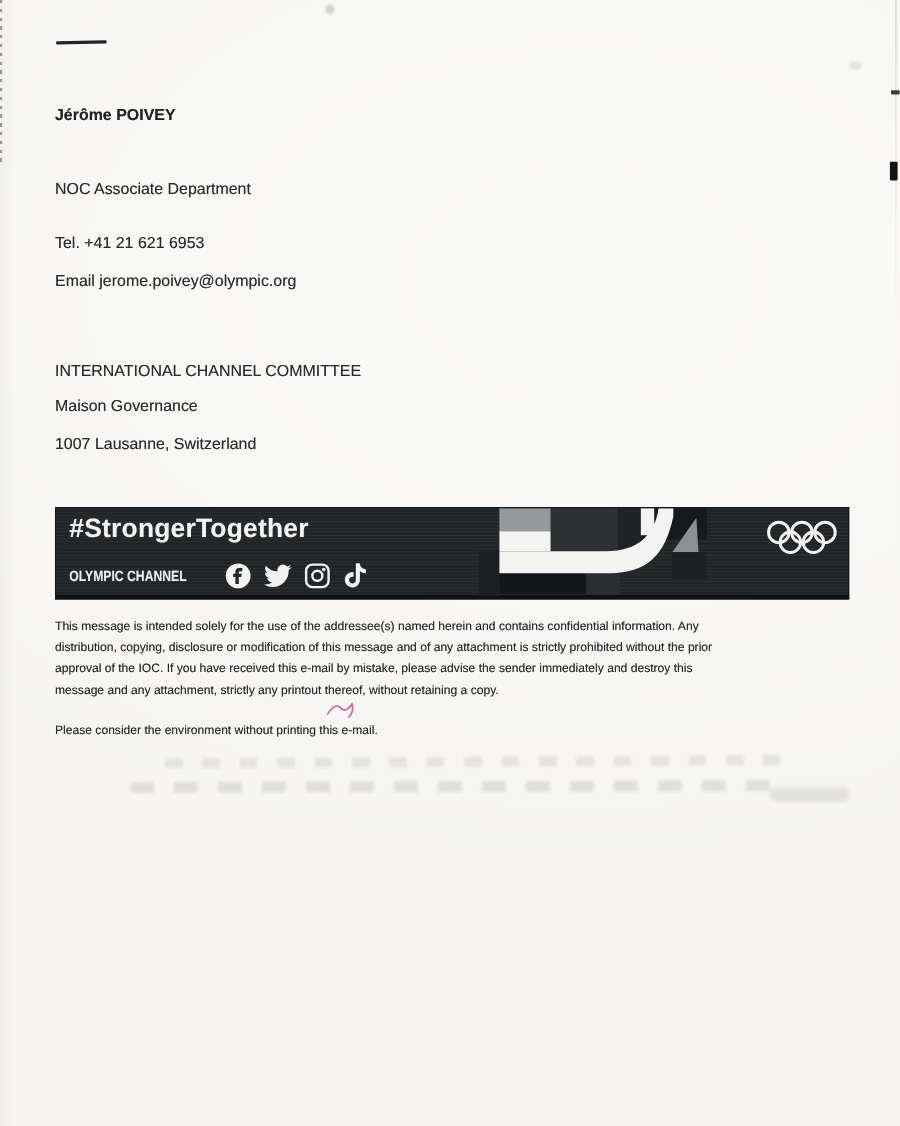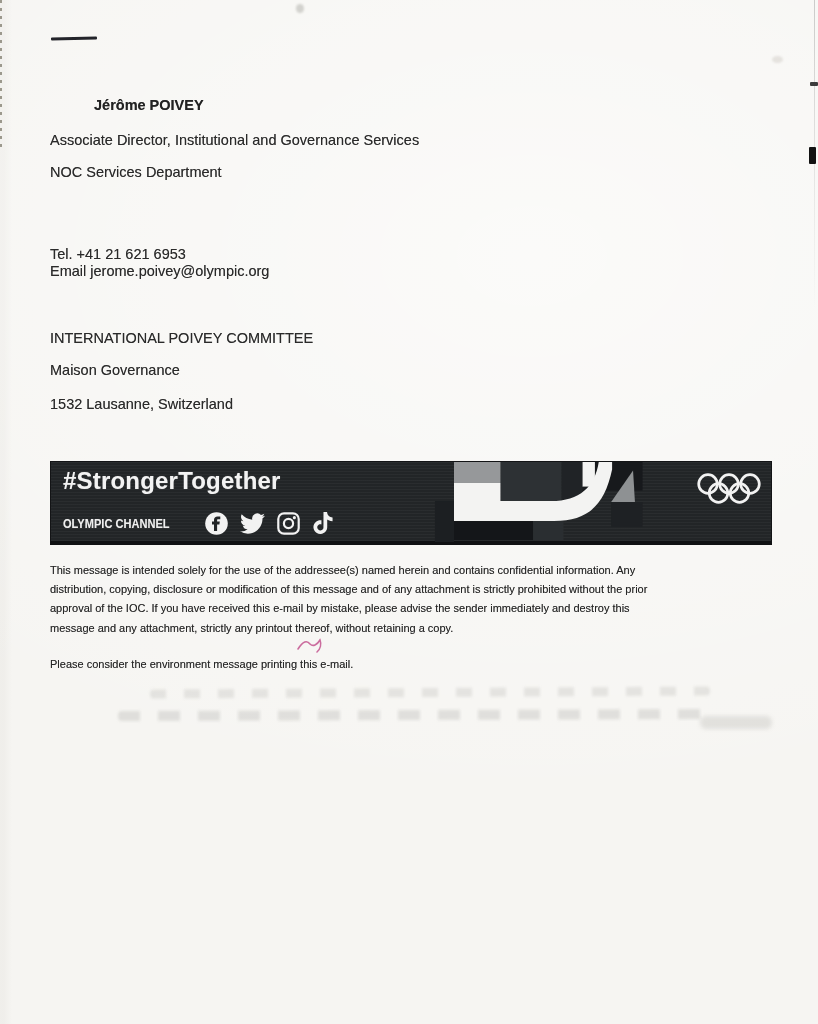--- a/index.html
+++ b/index.html
@@ -17,21 +17,21 @@
       #f6f5f2;
     color:#272727;
   }
   .txt{
     position:absolute;left:50px;
     font-size:14.5px;line-height:17px;
     color:#2a2a2a;
     text-shadow:0 0 .5px rgba(50,50,50,.55);
     white-space:nowrap;
   }
-  .bold{font-weight:700;color:#222;margin-left:44px;}
+  .bold{font-weight:700;color:#222;}
   
   .divider{
     position:absolute;left:51px;top:37px;width:46px;height:2.6px;
     background:#23242a;transform:rotate(-1.2deg);border-radius:1px;
   }
   
   .banner{
     position:absolute;left:50px;top:461px;width:722px;height:84px;
     background:
       repeating-linear-gradient(0deg, rgba(255,255,255,.035) 0 1px, rgba(0,0,0,0) 1px 3px),
@@ -105,27 +105,26 @@
   <div class="mark-b"></div>
   <div class="speck-top"></div>
   <div class="speck-right"></div>
   <div class="smudge1"></div>
   <div class="smudge2"></div>
   <div class="smudge3"></div>
 
   <div class="divider"></div>
 
   <div class="txt bold" style="top:97px">Jérôme POIVEY</div>
-  <div class="txt" style="top:132px">Associate Director, Institutional and Governance Services</div>
-  <div class="txt" style="top:164px">NOC Services Department</div>
-  <div class="txt" style="top:246px">Tel. +41 21 621 6953</div>
-  <div class="txt" style="top:263px">Email jerome.poivey@olympic.org</div>
-  <div class="txt" style="top:330px">INTERNATIONAL POIVEY COMMITTEE</div>
+  <div class="txt" style="top:164px">NOC Associate Department</div>
+  <div class="txt" style="top:213px">Tel. +41 21 621 6953</div>
+  <div class="txt" style="top:248px">Email jerome.poivey@olympic.org</div>
+  <div class="txt" style="top:330px">INTERNATIONAL CHANNEL COMMITTEE</div>
   <div class="txt" style="top:362px">Maison Governance</div>
-  <div class="txt" style="top:396px">1532 Lausanne, Switzerland</div>
+  <div class="txt" style="top:396px">1007 Lausanne, Switzerland</div>
 
   <div class="banner">
     <div class="hashtag">#StrongerTogether</div>
 
     <div class="channel-row">
       <span class="channel-label">OLYMPIC CHANNEL</span>
 
       <svg class="sicon" width="25" height="25" viewBox="0 0 25 25">
         <circle cx="12.5" cy="12.5" r="11.3" fill="#f2f2f2"></circle>
         <path d="M14.1 8.3h2.2V5.4h-2.7c-2.3 0-3.6 1.4-3.6 3.5v1.6H8v3h2v6.4h3.1v-6.4h2.3l.4-3h-2.7V9.1c0-.6.3-.8 1-.8z" fill="#222527"></path>
@@ -170,19 +169,19 @@
         <circle cx="23.5" cy="22" r="9.3"></circle>
         <circle cx="44.5" cy="22" r="9.3"></circle>
       </g>
     </svg>
   </div>
 
   <div class="disc" style="top:562px">This message is intended solely for the use of the addressee(s) named herein and contains confidential information. Any</div>
   <div class="disc" style="top:600px">approval of the IOC. If you have received this e-mail by mistake, please advise the sender immediately and destroy this</div>
   <div class="disc" style="top:581px">distribution, copying, disclosure or modification of this message and of any attachment is strictly prohibited without the prior</div>
   <div class="disc" style="top:620px">message and any attachment, strictly any printout thereof, without retaining a copy.</div>
-  <div class="disc" style="top:656px">Please consider the environment message printing this e-mail.</div>
+  <div class="disc" style="top:656px">Please consider the environment without printing this e-mail.</div>
 
   <svg class="pen-mark" viewBox="0 0 32 22">
     <path d="M2 13 C7 5 11 4 14 8 C17 11 21 9 24 4 C25.5 8 24.5 13 21 16" fill="none" stroke="#c3548e" stroke-width="1.6" stroke-linecap="round" opacity=".85"></path>
   </svg>
 
 </div>
 
 </body></html>

